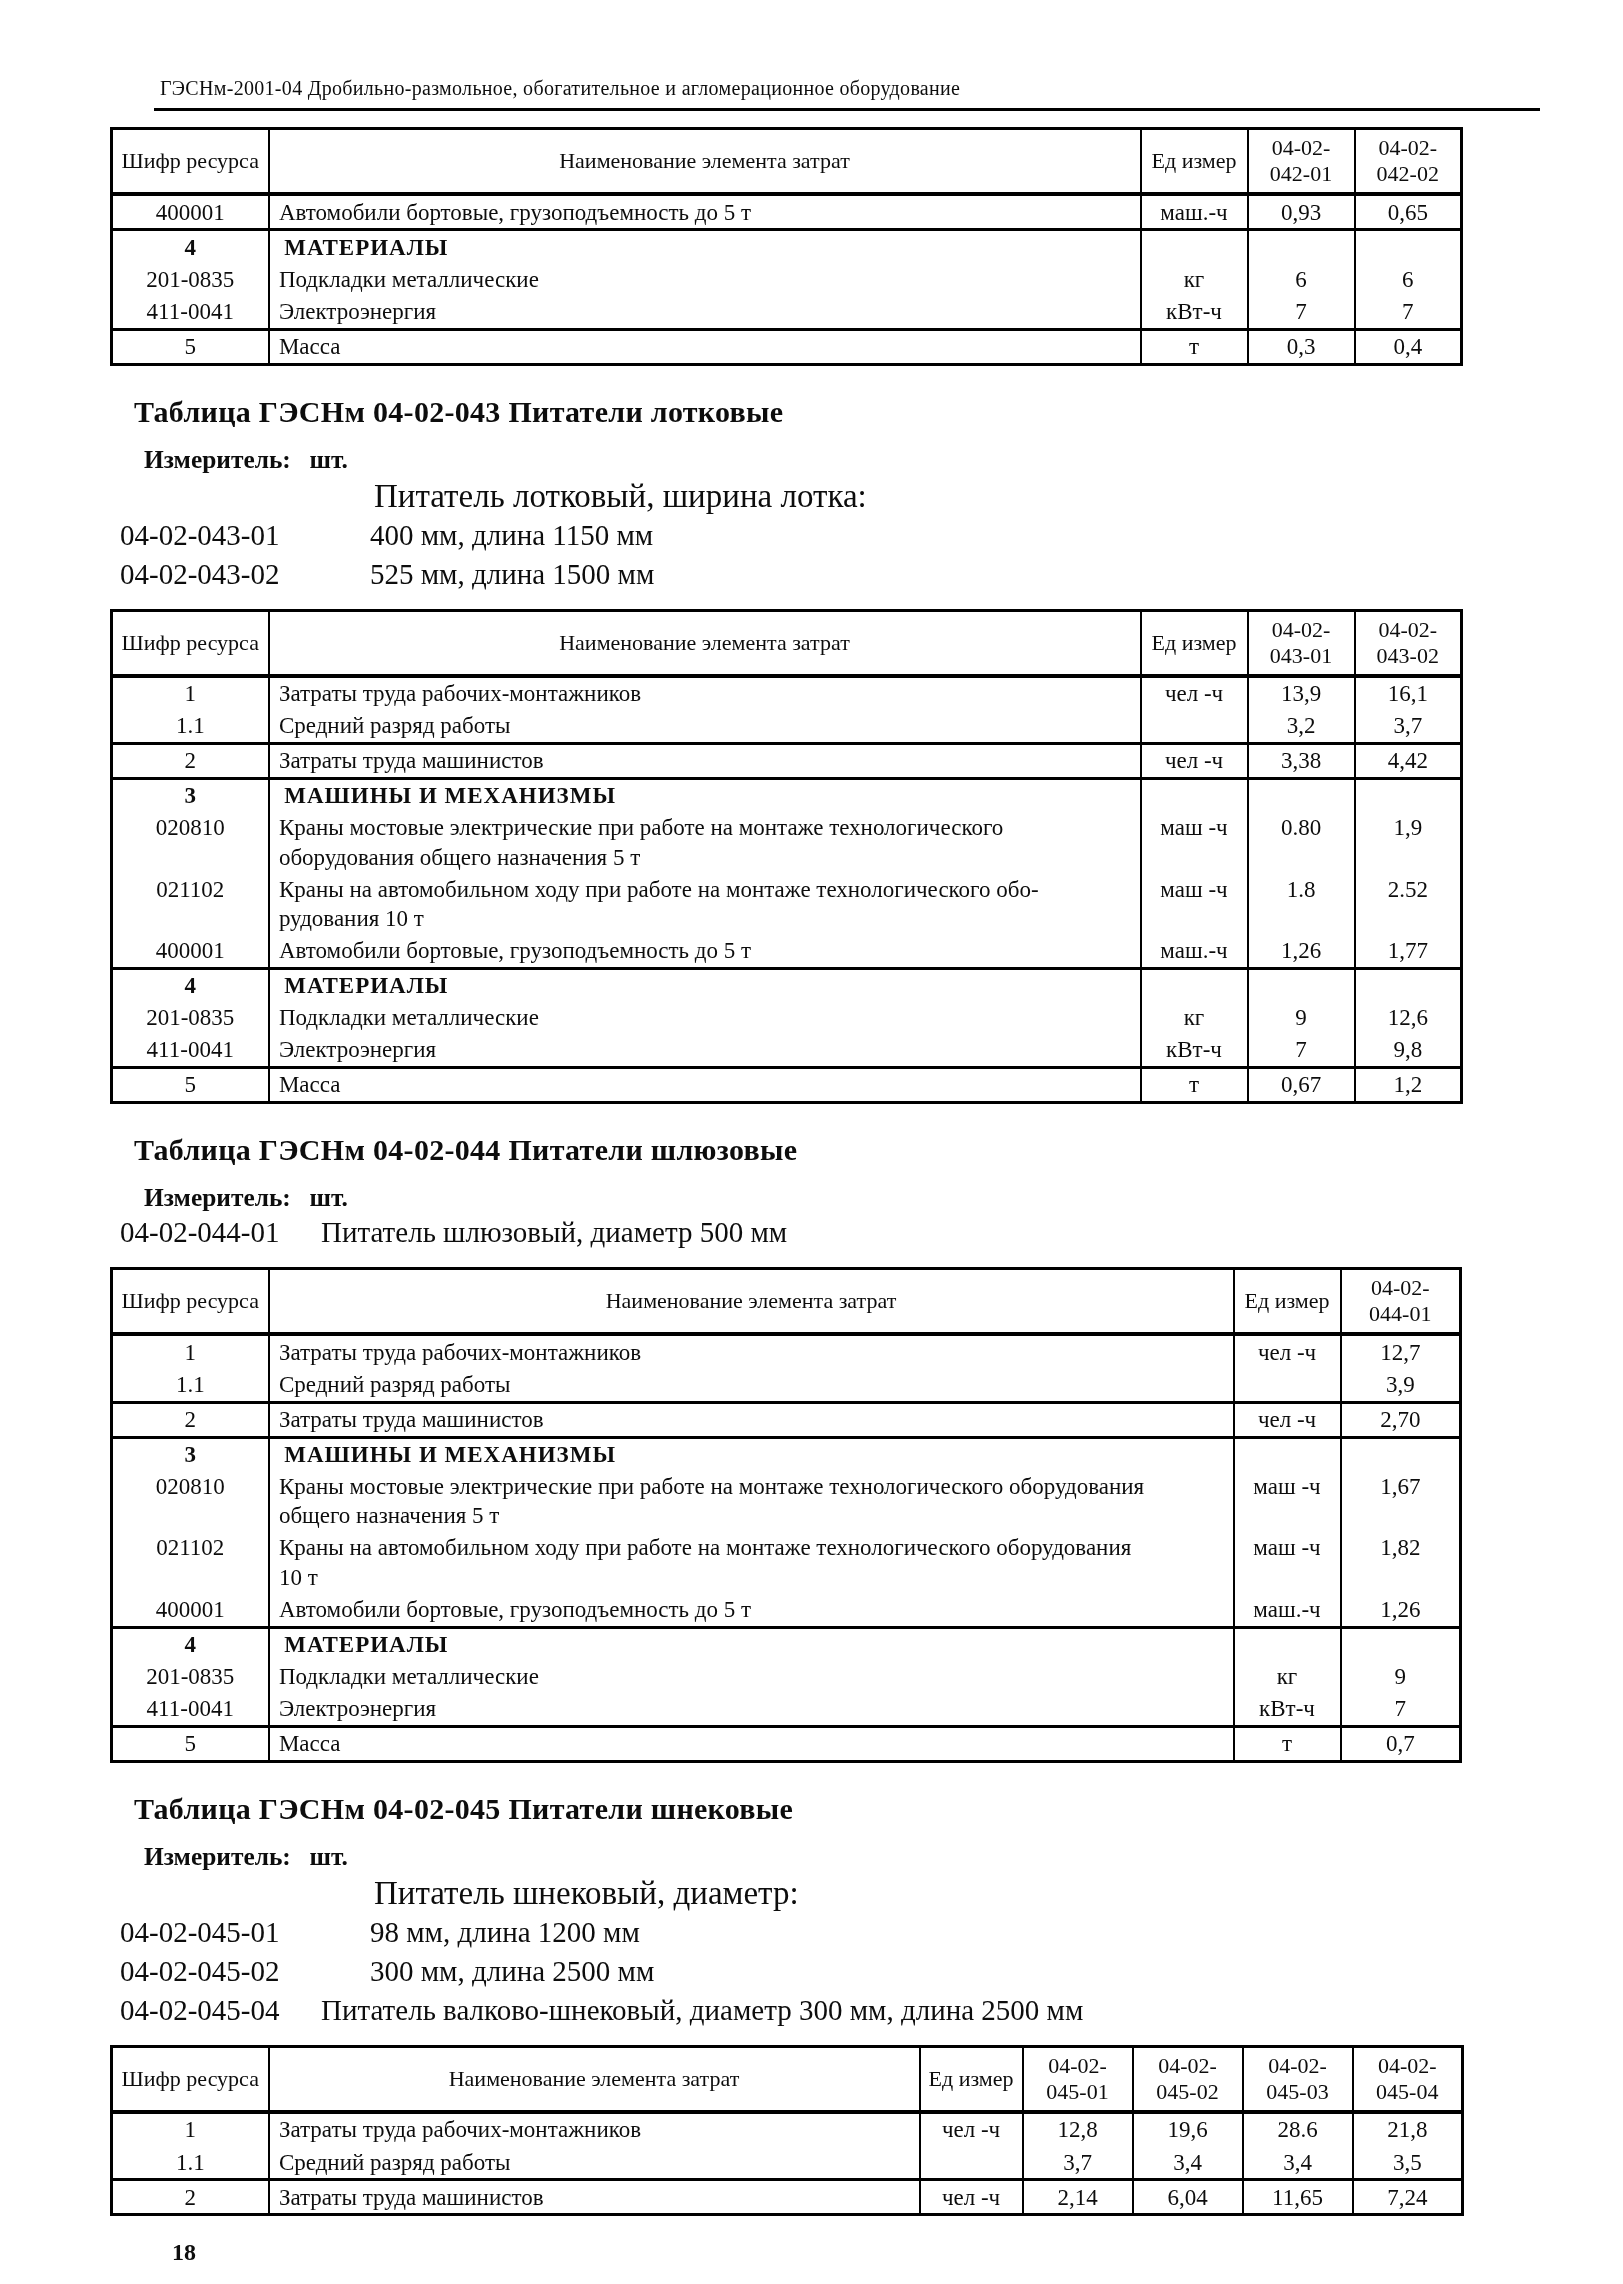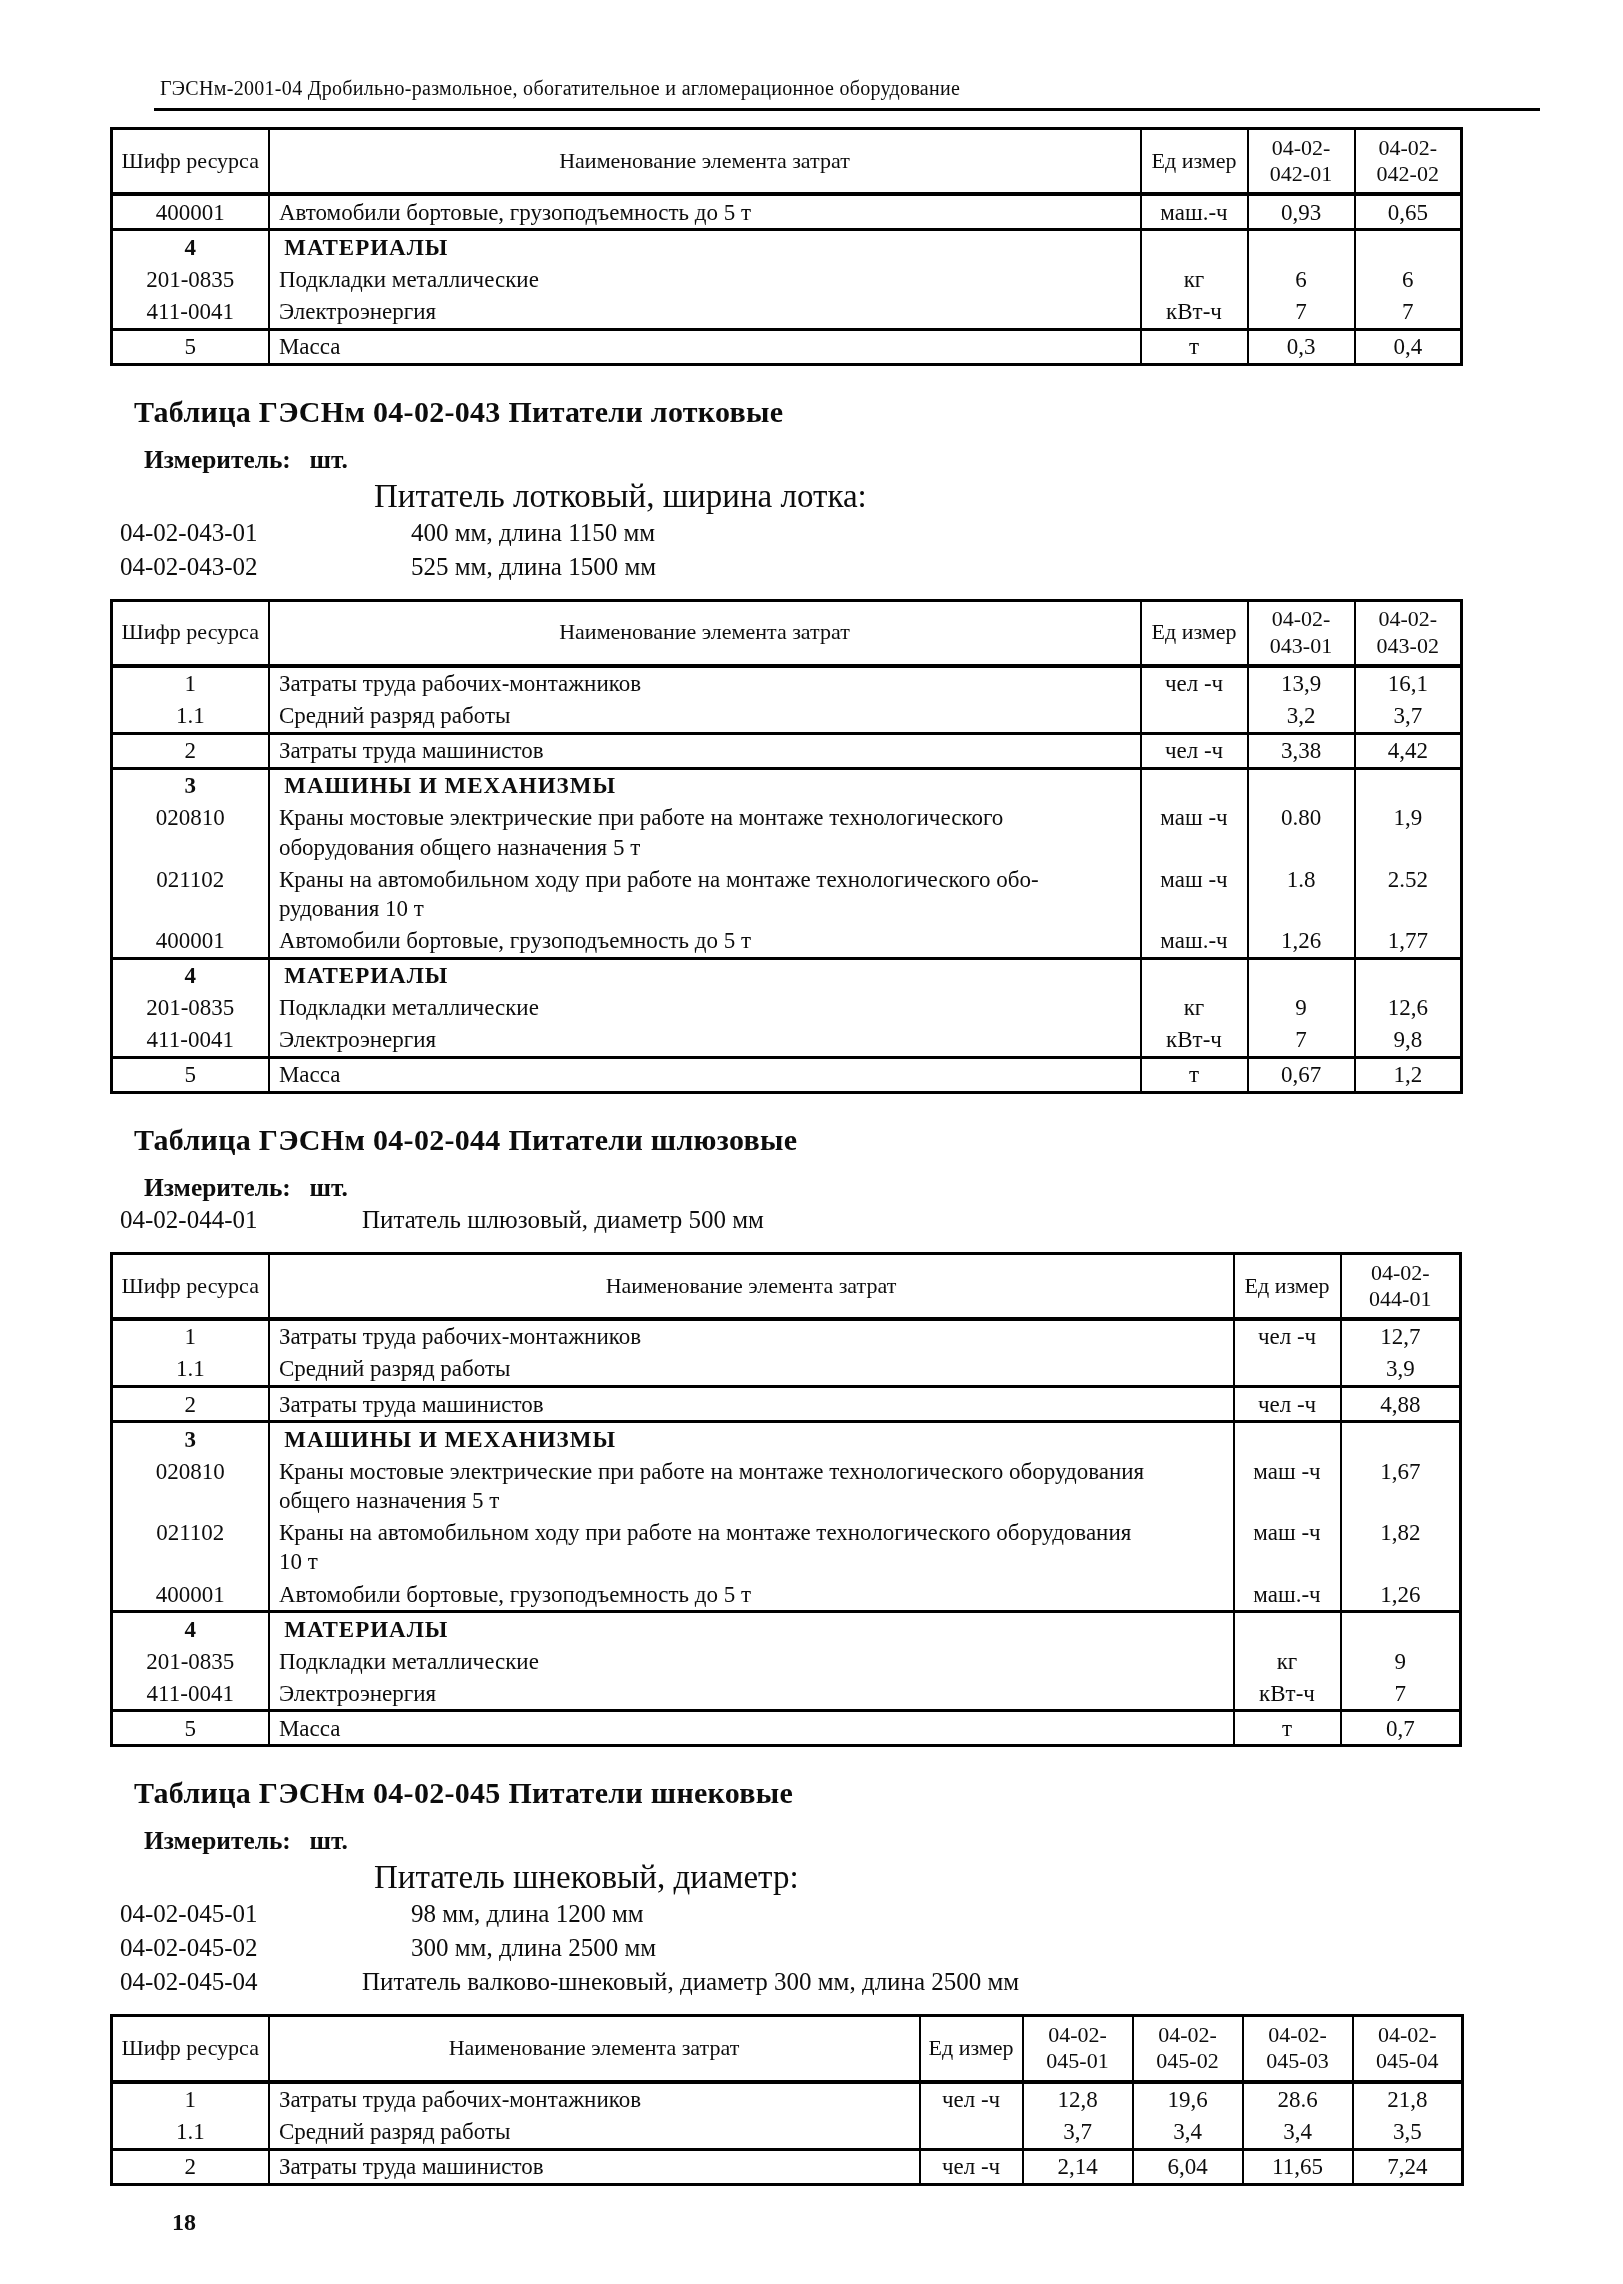--- a/index.html
+++ b/index.html
@@ -33,21 +33,21 @@
   td.c-code, td.c-unit, td.c-val { text-align: center; }
   td.c-name { white-space: pre-line; }
   tr.cat td { font-weight: bold; }
   tr.cat td.c-name { letter-spacing: 1px; padding-left: 14.7px; }
 
   .intro { margin: 0; }
   .tbl-heading { margin: 29px 0 0 134px; font-size: 30px; font-weight: bold; letter-spacing: 0.3px; }
   .measurer { margin: 16px 0 0 144px; font-size: 25.4px; font-weight: bold; }
   .measurer .m-val { margin-left: 18.7px; }
   .group-title { margin: 4px 0 0 374px; font-size: 33px; }
-  .variant { margin: 2px 0 0 120px; font-size: 25px; display: flex; line-height: 1.28; gap: 41px; }
+  .variant { margin: 2px 0 0 120px; font-size: 29px; display: flex; line-height: 1.28; }
   .v-code { flex: 0 0 170px; }
   .v-desc { margin-left: 31px; }
   .v-desc.num { margin-left: 80px; }
   .page-num { margin: 23px 0 0 172px; font-size: 24px; font-weight: bold; }
 </style>
 </head>
 <body>
 
 <header>
   <div class="doc-header">ГЭСНм-2001-04 Дробильно-размольное, обогатительное и агломерационное оборудование</div>
@@ -267,21 +267,21 @@
       <tr>
         <td class="c-code">1.1</td>
         <td class="c-name">Средний разряд работы</td>
         <td class="c-unit"></td>
         <td class="c-val">3,9</td>
       </tr>
       <tr class="sec-start">
         <td class="c-code">2</td>
         <td class="c-name">Затраты труда машинистов</td>
         <td class="c-unit">чел -ч</td>
-        <td class="c-val">4,88</td>
+        <td class="c-val">2,70</td>
       </tr>
       <tr class="sec-start cat">
         <td class="c-code">3</td>
         <td class="c-name">МАШИНЫ И МЕХАНИЗМЫ</td>
         <td class="c-unit"></td>
         <td class="c-val"></td>
       </tr>
       <tr>
         <td class="c-code">020810</td>
         <td class="c-name">Краны мостовые электрические при работе на монтаже технологического оборудования

